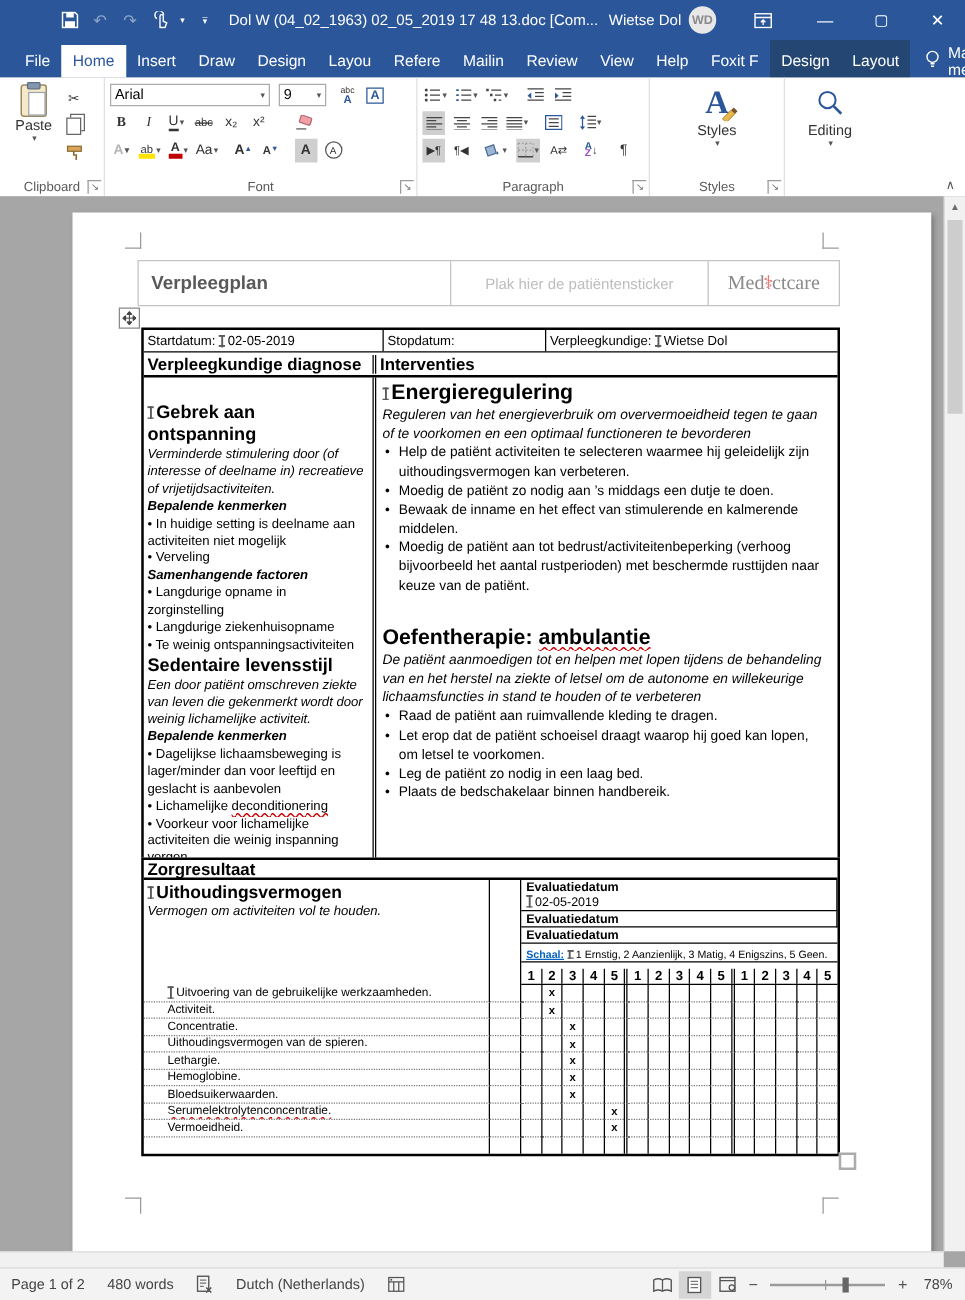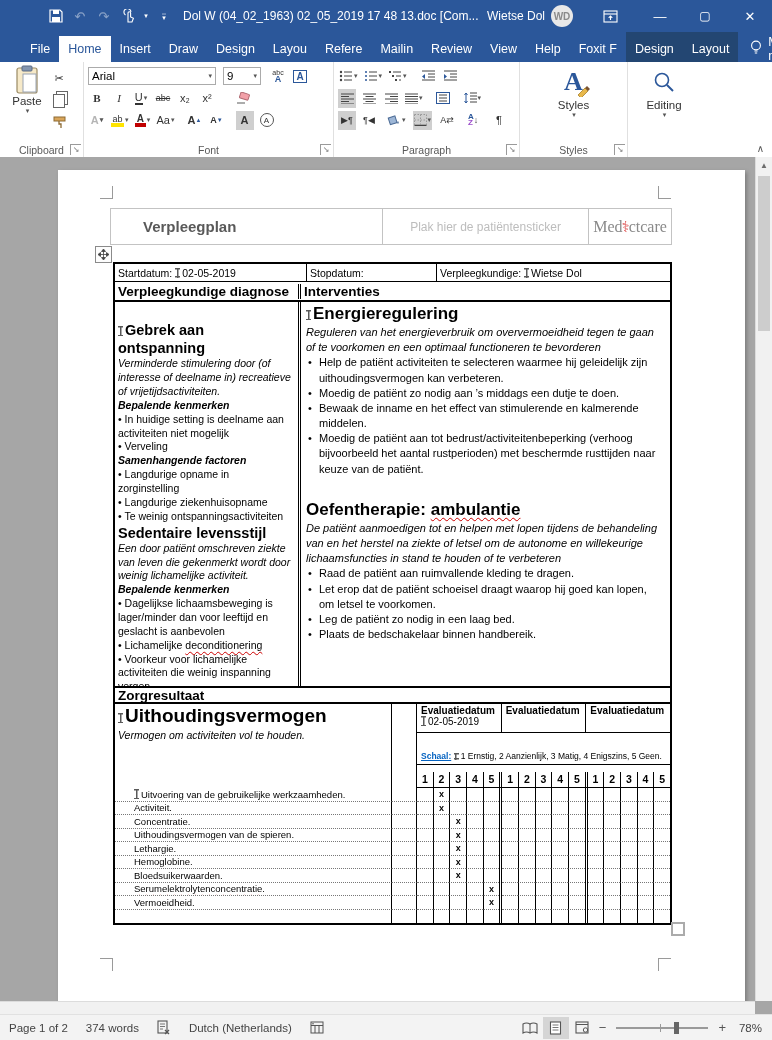--- a/index.html
+++ b/index.html
@@ -36,21 +36,21 @@
   .ubar{border-bottom:2px solid #333;}
   .hl-bar{display:block;width:13px;height:4px;background:#ffe400;margin-top:-1px;}
   .fc-bar{display:block;width:11px;height:4px;background:#c00000;margin-top:-1px;}
   #collapse-ribbon{position:absolute;right:8px;bottom:3px;font-size:10px;color:#555;}
   
   #docarea{position:absolute;left:0;top:157px;width:772px;height:857px;background:#a6a6a6;overflow:hidden;}
   #page{position:absolute;left:58px;top:13px;width:687px;height:835px;background:#fff;box-shadow:2px 2px 4px rgba(0,0,0,.25);}
   .crop{position:absolute;width:13px;height:13px;}
   .crop i{position:absolute;background:#9a9a9a;}
   
-  #hdr-table{position:absolute;left:52px;top:38px;width:562px;height:37px;display:flex;border:1px solid #c3c3c3;box-sizing:border-box;padding-left:22px;}
+  #hdr-table{position:absolute;left:52px;top:38px;width:562px;height:37px;display:flex;border:1px solid #c3c3c3;box-sizing:border-box;}
   #hdr-table .hcell{border-right:1px solid #c3c3c3;box-sizing:border-box;display:flex;align-items:center;}
   #plan-title{width:250px;font-size:15px;font-weight:bold;color:#595959;padding-left:10px;}
   #sticker{width:206px;justify-content:center;font-size:12px;color:#bdbdbd;}
   #logo{flex:1;justify-content:center;font-family:"Liberation Serif",serif;font-size:16px;color:#8a8a8a;border-right:none !important;}
   #logo .sym{color:#e05c5c;font-size:15px;margin:0 -1px;}
   #move-handle{position:absolute;left:37px;top:76px;width:15px;height:15px;border:1px solid #8a8a8a;background:#fdfdfd;display:flex;align-items:center;justify-content:center;}
   
   #main-table{position:absolute;left:55px;top:92px;width:559px;border:2px solid #000;box-sizing:border-box;background:#fff;}
   .irow{display:flex;height:17px;border-bottom:1px solid #000;font-size:10.5px;align-items:center;}
   .icell{height:100%;display:flex;align-items:center;padding-left:3px;box-sizing:border-box;white-space:nowrap;}
@@ -69,25 +69,25 @@
   .sq{text-decoration:underline;text-decoration-style:wavy;text-decoration-color:#cc0000;text-decoration-thickness:1px;text-underline-offset:2px;}
   .ibeam{display:inline-block;width:5px;height:10px;margin-right:2px;vertical-align:-1px;background:
     linear-gradient(#5a5a5a,#5a5a5a) center/1.5px 100% no-repeat,
     linear-gradient(#5a5a5a,#5a5a5a) top/100% 1.5px no-repeat,
     linear-gradient(#5a5a5a,#5a5a5a) bottom/100% 1.5px no-repeat;}
   
   #zorg-table{position:absolute;left:55px;top:516px;width:559px;border:2px solid #000;box-sizing:border-box;background:#fff;}
   #zorg-head{height:16px;border-bottom:2px solid #000;font-size:13.5px;font-weight:bold;padding-left:3px;box-sizing:border-box;}
   #zorg-mid{display:flex;height:84px;}
   #outcome-cell{width:277px;border-right:1px solid #000;box-sizing:border-box;padding:1px 4px 0 3px;}
-  #outcome-title{font-size:19px;font-weight:bold;}
+  #outcome-title{font-size:14px;font-weight:bold;}
   #outcome-desc{font-size:10.5px;font-style:italic;margin-top:2px;}
   .zsliver{width:25px;border-right:1px solid #000;box-sizing:border-box;}
   #zorg-mid-right{flex:1;display:flex;flex-direction:column;}
-  #eval-boxes{display:flex;height:36px;}
+  #eval-boxes{display:flex;height:36px;flex-direction:column;}
   .eval-box{flex:1;border-right:1px solid #000;border-bottom:1px solid #000;box-sizing:border-box;padding:1px 0 0 4px;font-size:10px;}
   .eval-box:last-child{border-right:none;}
   .eval-label{font-weight:bold;}
   #schaal-cell{height:20px;border-bottom:1px solid #000;box-sizing:border-box;font-size:8.5px;padding:2px 0 0 4px;white-space:nowrap;margin-top:16px;}
   #schaal-label{color:#0563c1;text-decoration:underline;font-weight:bold;}
   #schaal-gap{height:8px;}
   #scale-head{display:flex;height:20px;border-bottom:1px solid #000;box-sizing:border-box;font-weight:bold;font-size:10.5px;}
   .zgrp{flex:1;display:flex;}
   .zgrp.dbl{border-left:3px double #000;}
   .zcell{flex:1;border-left:1px solid #000;box-sizing:border-box;display:flex;align-items:center;justify-content:center;}
@@ -154,21 +154,21 @@
           <path d="M1 4h13" stroke="#fff" stroke-width="1.1"></path>
           <path d="M7.5 10V6M5.7 7.8l1.8-1.8 1.8 1.8" fill="none" stroke="#fff" stroke-width="1.1"></path>
         </svg>
     </div>
     <div class="winbtn" style="left:643px">—</div>
     <div class="winbtn" style="left:688px;font-size:12px">▢</div>
     <div class="winbtn" style="left:733px">✕</div>
   </div>
 
   <div id="tabrow">
-    <div class="tab" style="padding-left:30px">File</div>
+    <div class="tab" style="padding-left:20px">File</div>
     <div id="tabs-main" style="display:flex;align-items:flex-end;">
         <div class="tab active">Home</div>
         <div class="tab">Insert</div>
         <div class="tab">Draw</div>
         <div class="tab">Design</div>
         <div class="tab">Layou</div>
         <div class="tab">Refere</div>
         <div class="tab">Mailin</div>
         <div class="tab">Review</div>
         <div class="tab">View</div>
@@ -854,21 +854,21 @@
   </div>
 
   <div id="vscroll">
     <div class="arr">▲</div>
     <div id="vthumb"></div>
   </div>
   <div id="hscroll"></div>
 
   <div id="statusbar">
     <div class="sb-item">Page 1 of 2</div>
-    <div class="sb-item">374 words</div>
+    <div class="sb-item">480 words</div>
     <div class="sb-item">
       <svg width="14" height="15" viewBox="0 0 14 15">
           <rect x="1" y="1" width="9" height="12" fill="none" stroke="#555" stroke-width="1.1"></rect>
           <path d="M3 4h5M3 6.5h5M3 9h3" stroke="#777"></path>
           <path d="M8 10l4 4M12 10l-4 4" stroke="#555" stroke-width="1.3"></path>
         </svg>
     </div>
     <div class="sb-item">Dutch (Netherlands)</div>
     <div class="sb-item">
       <svg width="14" height="13" viewBox="0 0 14 13">

